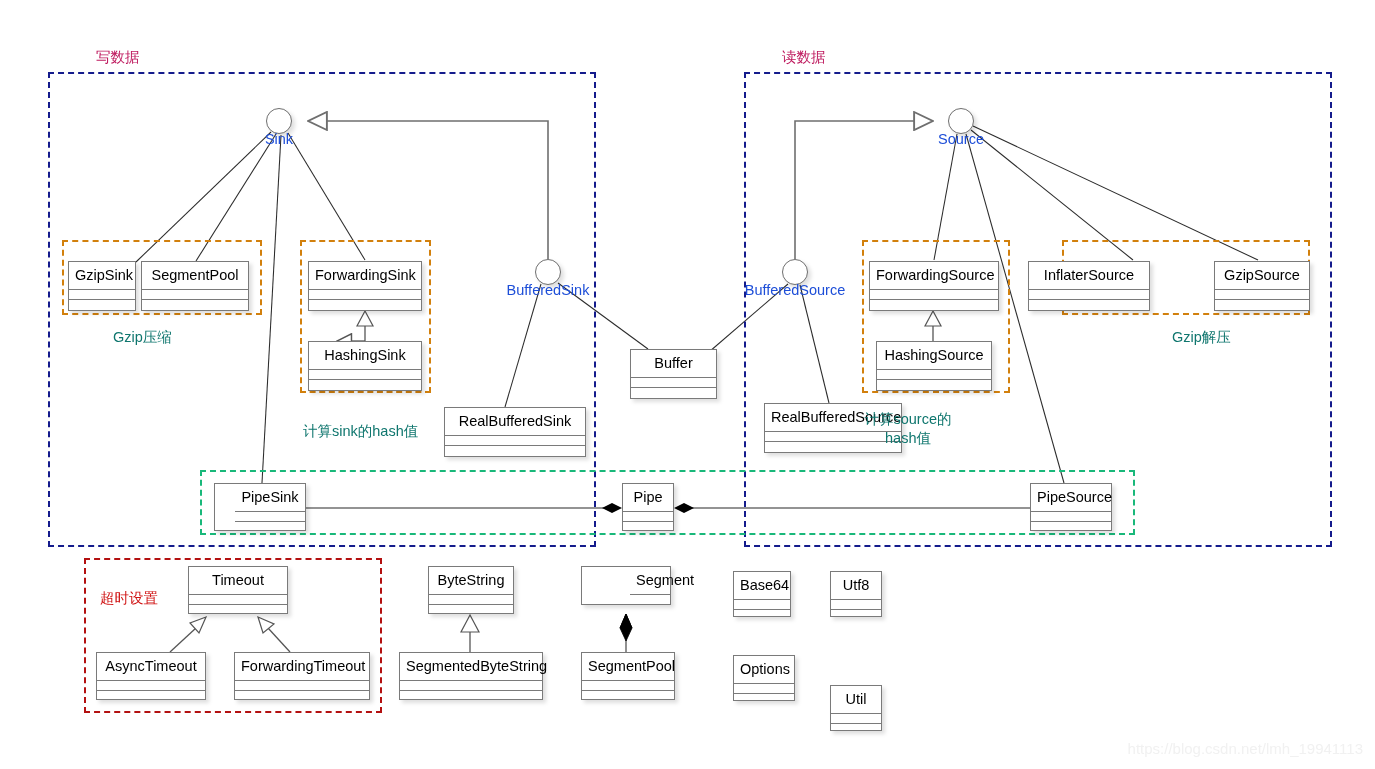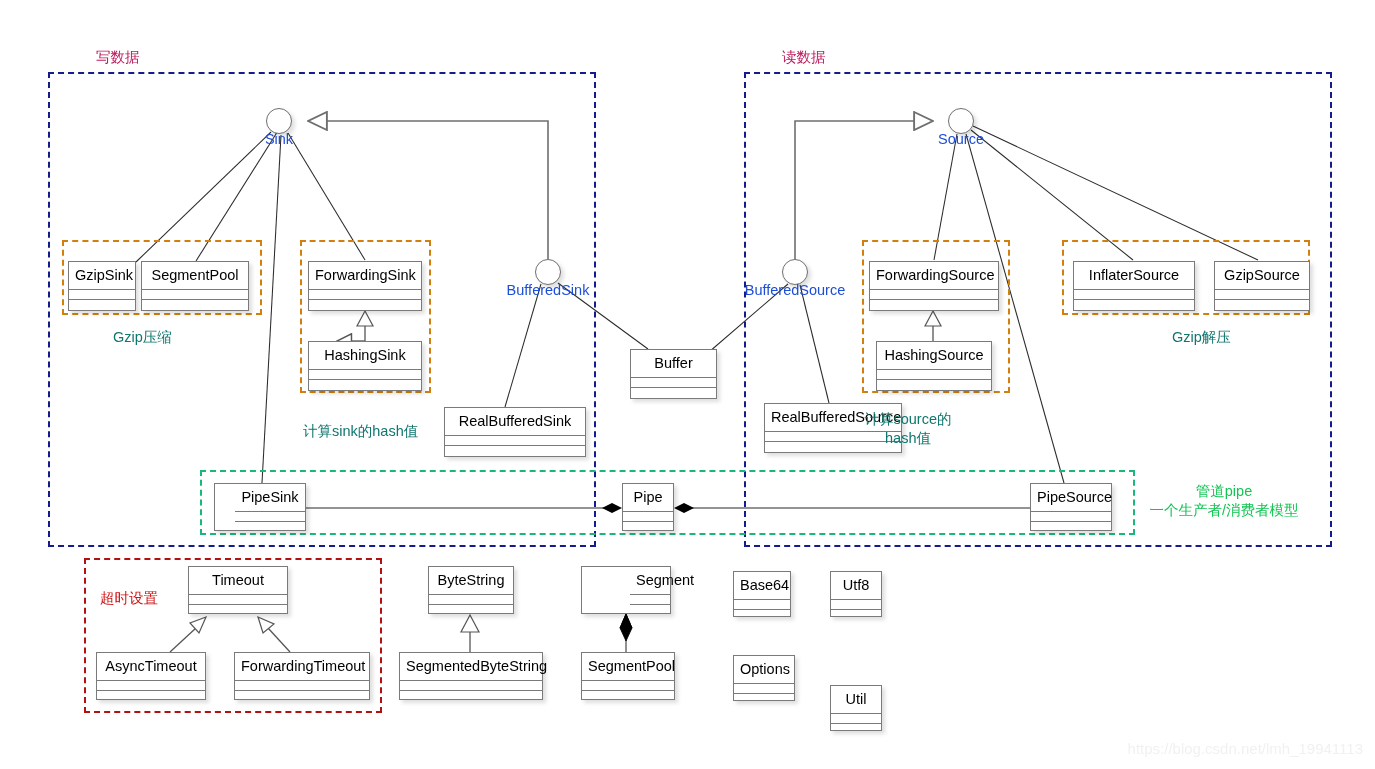--- a/index.html
+++ b/index.html
@@ -153,22 +153,20 @@
   </svg>
 
   <div class="cap blue" style="left:96px;  top:48px;">写数据</div>
   <div class="cap blue" style="left:782px; top:48px;">读数据</div>
   <div class="cap orange" style="left:113px; top:328px;">Gzip压缩</div>
   <div class="cap orange" style="left:303px; top:422px;">计算sink的hash值</div>
   <div class="cap orange center" style="left:908px; top:410px; transform:translateX(-50%); white-space:pre-line;">计算source的
 hash值</div>
   <div class="cap orange" style="left:1172px;top:328px;">Gzip解压</div>
   <div class="cap red" style="left:100px; top:571px;margin-top:18px;">超时设置</div>
-  <div class="cap green center" style="left:1224px;top:482px; transform:translateX(-50%); white-space:pre-line;">管道pipe
-一个生产者/消费者模型</div>
 
   <div class="iface" style="left: 266px; top: 108px;">
     <div class="ball"></div>
     <div class="lbl">Sink</div>
   </div>
   <div class="iface" style="left: 535px; top: 259px;">
     <div class="ball"></div>
     <div class="lbl">BufferedSink</div>
   </div>
   <div class="iface" style="left: 948px; top: 108px;">
@@ -219,21 +217,21 @@
       <div class="uml" style="left: 869px; top: 261px; width: 130px; height: 50px;">
         <div class="nm">ForwardingSource</div>
         <div class="attrs"></div>
         <div class="ops"></div>
       </div>
       <div class="uml" style="left: 876px; top: 341px; width: 116px; height: 50px;">
         <div class="nm">HashingSource</div>
         <div class="attrs"></div>
         <div class="ops"></div>
       </div>
-      <div class="uml" style="left: 1028px; top: 261px; width: 122px; height: 50px; margin-left: 45px;">
+      <div class="uml" style="left: 1028px; top: 261px; width: 122px; height: 50px;">
         <div class="nm">InflaterSource</div>
         <div class="attrs"></div>
         <div class="ops"></div>
       </div>
       <div class="uml" style="left: 1214px; top: 261px; width: 96px; height: 50px;">
         <div class="nm">GzipSource</div>
         <div class="attrs"></div>
         <div class="ops"></div>
       </div>
       <div class="uml" style="left: 214px; top: 483px; width: 92px; height: 48px; padding-left: 20px;">
@@ -269,21 +267,21 @@
       <div class="uml" style="left: 428px; top: 566px; width: 86px; height: 48px;">
         <div class="nm">ByteString</div>
         <div class="attrs"></div>
         <div class="ops"></div>
       </div>
       <div class="uml" style="left: 399px; top: 652px; width: 144px; height: 48px;">
         <div class="nm">SegmentedByteString</div>
         <div class="attrs"></div>
         <div class="ops"></div>
       </div>
-      <div class="uml" style="left: 581px; top: 566px; width: 90px; height: 48px; padding-left: 48px;">
+      <div class="uml" style="left: 581px; top: 566px; width: 90px; height: 39px; padding-left: 48px;">
         <div class="nm">Segment</div>
         <div class="attrs"></div>
         <div class="ops"></div>
       </div>
       <div class="uml" style="left: 581px; top: 652px; width: 94px; height: 48px;">
         <div class="nm">SegmentPool</div>
         <div class="attrs"></div>
         <div class="ops"></div>
       </div>
       <div class="uml" style="left: 733px; top: 571px; width: 58px; height: 46px;">

